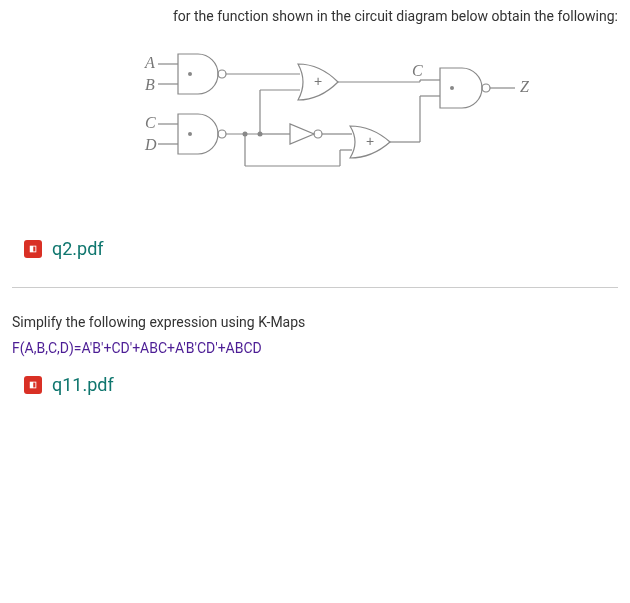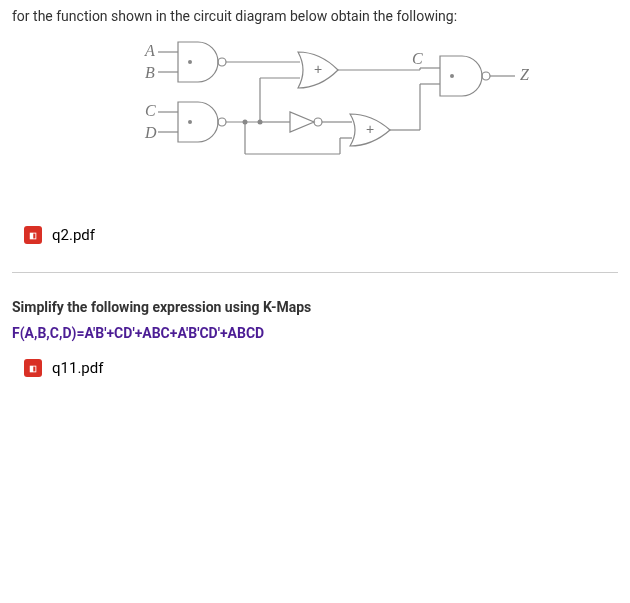--- a/index.html
+++ b/index.html
@@ -5,22 +5,23 @@
     * { margin: 0; padding: 0; box-sizing: border-box; }
     body {
       font-family: -apple-system, BlinkMacSystemFont, "Segoe UI", Roboto, Arial, sans-serif;
       font-size: 14px;
       color: #333;
       background: #fff;
       width: 630px;
       padding: 8px 12px;
     }
     .intro-text {
-      margin-bottom: 10px;
+      margin-bottom: 22px;
       color: #333;
+      text-align: right;
     }
     .task-list {
       padding-left: 28px;
       margin-bottom: 12px;
     }
     .task-list li {
       margin-bottom: 10px;
       color: #333;
       list-style: decimal;
     }
@@ -42,31 +43,30 @@
       display: flex;
       align-items: center;
       justify-content: center;
     }
     .pdf-icon-inner {
       color: #fff;
       font-size: 8px;
       font-weight: bold;
     }
     .file-label {
-      color: #000000;
-      font-size: 15px;
+      color: #0f766e;
+      font-size: 18px;
     }
     .divider {
       border: none;
       border-top: 1px solid #ccc;
       margin: 0;
     }
     .question-block {
       padding: 26px 0 6px 0;
-      font-weight: bold;
     }
     .question-text {
       margin-bottom: 10px;
       color: #333;
     }
     .equation {
       font-size: 14px;
       color: #4c1d95;
     }
   </style>

